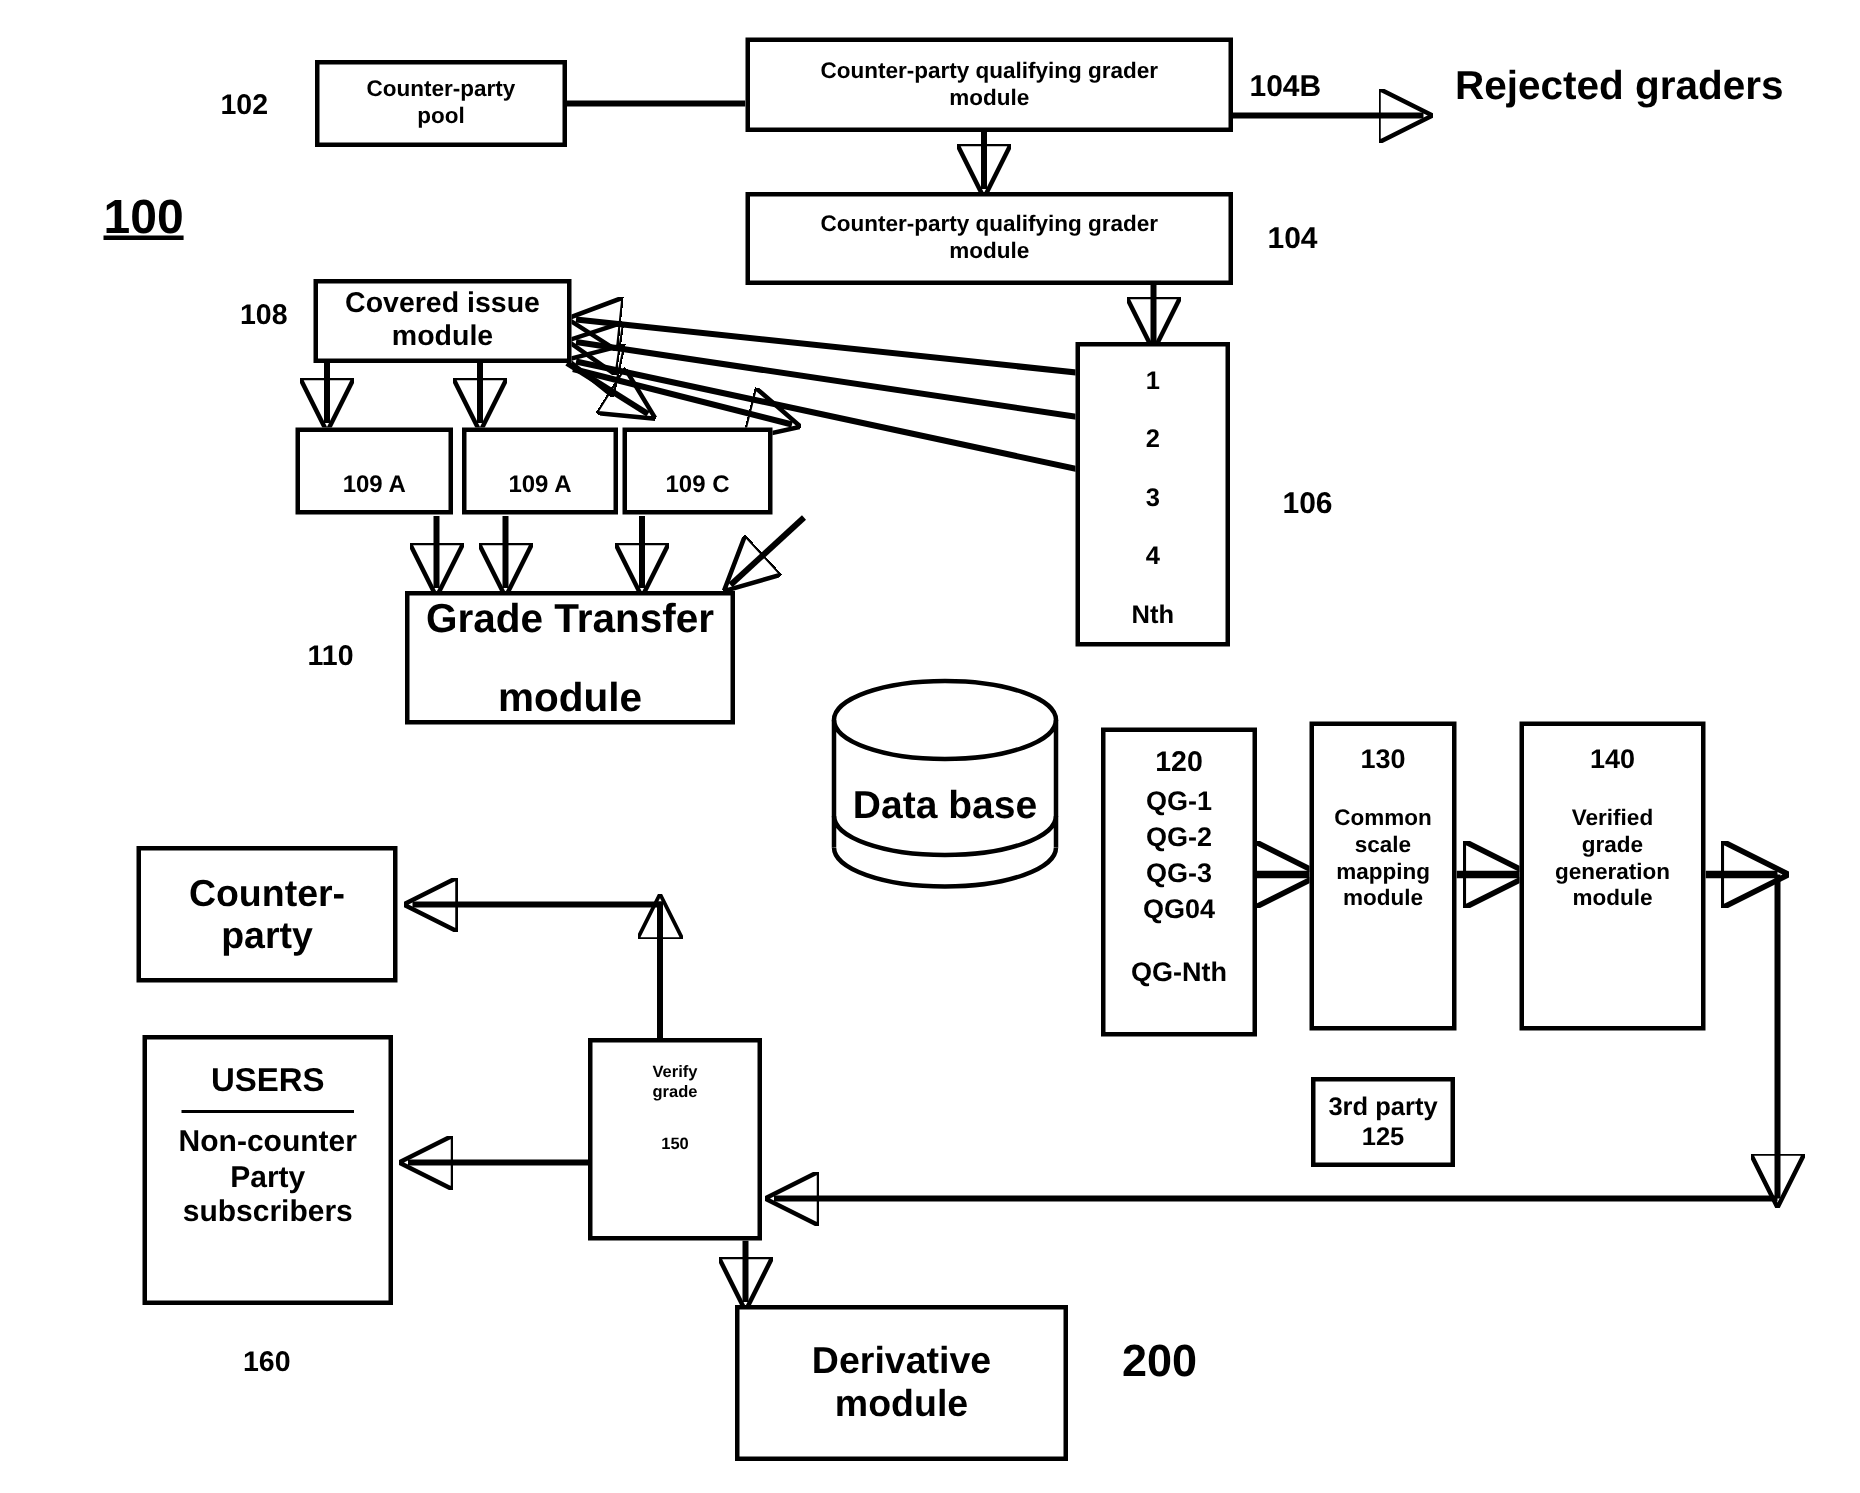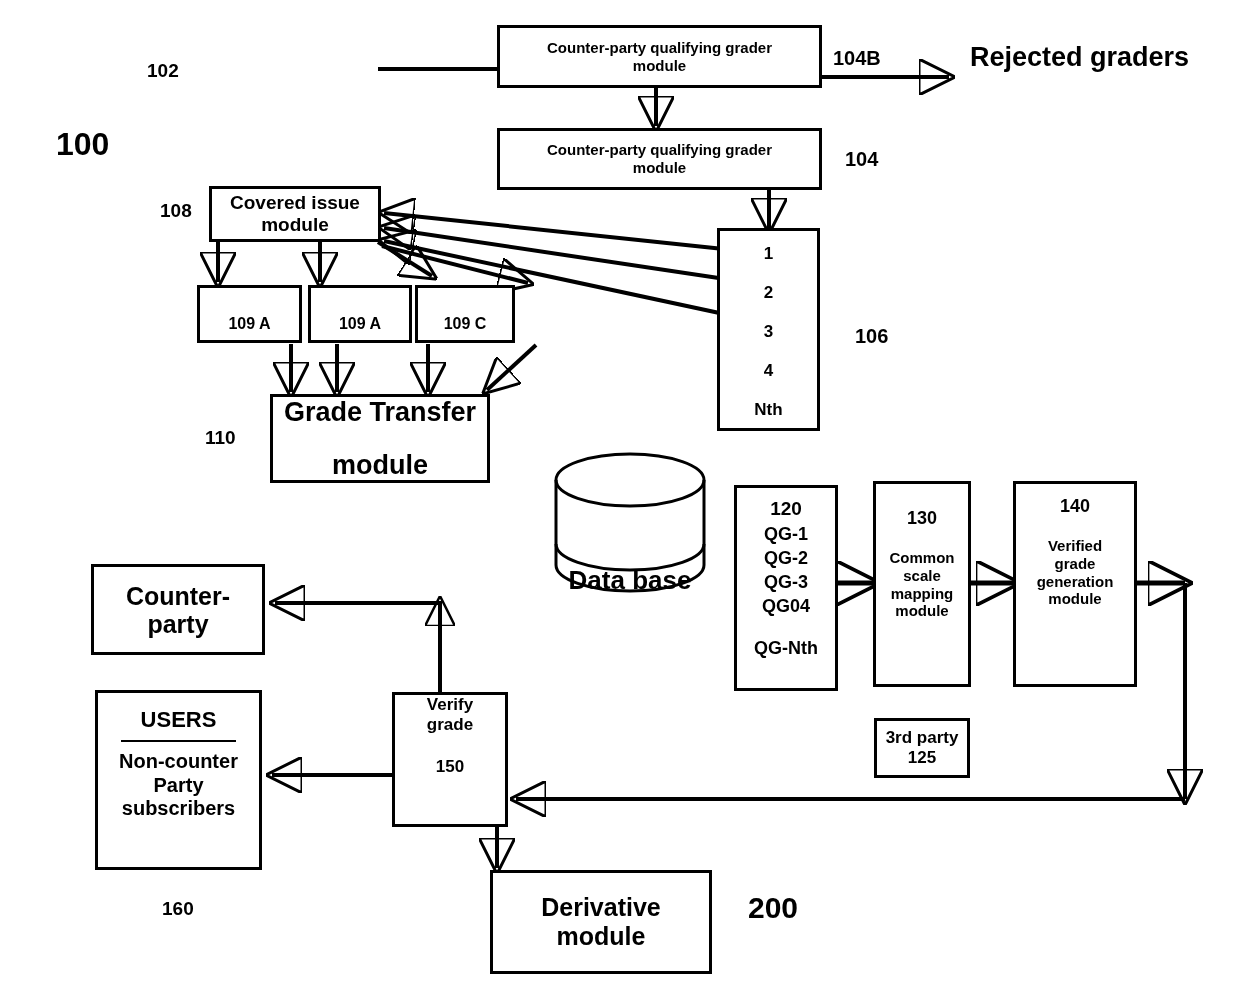--- a/index.html
+++ b/index.html
@@ -61,21 +61,20 @@
   #db {
     position: absolute;
     z-index: 4;
   }
   #db-label {
     position: absolute;
     z-index: 7;
     font-weight: bold;
     white-space: nowrap;
     text-align: center;
-    margin-top: 44px;
   }
   .list-box {
     position: absolute;
     box-sizing: border-box;
     border: 3px solid #000;
     background: #fff;
     font-weight: bold;
     z-index: 5;
   }
   .list-box .row {
@@ -139,40 +138,44 @@
 
     <polyline points="440,692 440,603 275,603" stroke-width="4" marker-end="url(#arrow)"></polyline>
 
     <line x1="440" y1="640" x2="440" y2="601" stroke-width="4" marker-end="url(#arrowSm)"></line>
 
     <line x1="392" y1="775" x2="272" y2="775" stroke-width="4" marker-end="url(#arrow)"></line>
 
     <line x1="497" y1="827" x2="497" y2="868" stroke-width="4" marker-end="url(#arrow)"></line>
   </svg>
 
-  <div class="ref" style="left:56px; top:126px; font-size:32px;">100</div>
+  <div class="ref" style="left:69px; top:126px; font-size:32px;text-decoration:underline;">100</div>
 
   <div class="ref" style="left:748px; top:891px; font-size:30px;">200</div>
 
   <div class="ref" style="left:147px; top:60px; font-size:19px;">102</div>
 
   <div class="ref" style="left:833px; top:47px; font-size:20px;">104B</div>
 
   <div class="ref" style="left:845px; top:148px; font-size:20px;">104</div>
 
   <div class="ref" style="left:160px; top:200px; font-size:19px;">108</div>
 
   <div class="ref" style="left:855px; top:325px; font-size:20px;">106</div>
 
   <div class="ref" style="left:205px; top:427px; font-size:19px;">110</div>
 
   <div class="ref" style="left:162px; top:898px; font-size:19px;">160</div>
 
   <div class="freetext" style="left:970px; top:42px; font-size:27px;">Rejected graders</div>
 
+  <div class="box" style="left:210px; top:40px; width:168px; height:58px; font-size:15px;">
+    <span class="ln">Counter-party</span>
+    <span class="ln">pool</span>
+  </div>
 
   <div class="box" style="left:497px; top:25px; width:325px; height:63px; font-size:15px;">
     <span class="ln">Counter-party qualifying grader</span>
     <span class="ln">module</span>
   </div>
 
   <div class="box" style="left:497px; top:128px; width:325px; height:62px; font-size:15px;">
     <span class="ln">Counter-party qualifying grader</span>
     <span class="ln">module</span>
   </div>
@@ -221,21 +224,21 @@
     <div class="row" style="font-size:19px; margin-bottom:7px;">120</div>
     <div class="row" style="font-size:18px; margin-bottom:6px;">QG-1</div>
     <div class="row" style="font-size:18px; margin-bottom:6px;">QG-2</div>
     <div class="row" style="font-size:18px; margin-bottom:6px;">QG-3</div>
     <div class="row" style="font-size:18px; margin-bottom:6px;">QG04</div>
     <div class="row" style="font-size:18px; height:18px;"></div>
     <div class="row" style="font-size:18px;">QG-Nth</div>
   </div>
 
   <div class="box" style="left:873px; top:481px; width:98px; height:206px; font-size:15px; justify-content:flex-start; padding-top:12px;">
-    <span class="ln" style="font-size:18px; margin-bottom:20px;margin-top:12px;">130</span>
+    <span class="ln" style="font-size:18px; margin-bottom:20px;">130</span>
     <span class="ln">Common</span>
     <span class="ln">scale</span>
     <span class="ln">mapping</span>
     <span class="ln">module</span>
   </div>
 
   <div class="box" style="left:1013px; top:481px; width:124px; height:206px; font-size:15px; justify-content:flex-start; padding-top:12px;">
     <span class="ln" style="font-size:18px; margin-bottom:20px;">140</span>
     <span class="ln">Verified</span>
     <span class="ln">grade</span>
@@ -254,21 +257,21 @@
   </div>
 
   <div class="box" style="left:95px; top:690px; width:167px; height:180px; font-size:20px; line-height:1.18; justify-content:flex-start; padding-top:14px;">
     <span class="ln" style="font-size:22px;">USERS</span>
     <div class="users-rule"></div>
     <span class="ln">Non-counter</span>
     <span class="ln">Party</span>
     <span class="ln">subscribers</span>
   </div>
 
-  <div class="box" style="left:392px; top:692px; width:116px; height:135px; font-size:17px; justify-content:flex-start; ">
+  <div class="box" style="left:392px; top:692px; width:116px; height:135px; font-size:11px; justify-content:flex-start; padding-top:14px;">
     <span class="ln">Verify</span>
     <span class="ln">grade</span>
     <span class="ln" style="margin-top:22px;">150</span>
   </div>
 
   <div class="box" style="left:490px; top:870px; width:222px; height:104px; font-size:25px; line-height:1.15;">
     <span class="ln">Derivative</span>
     <span class="ln">module</span>
   </div>
 

